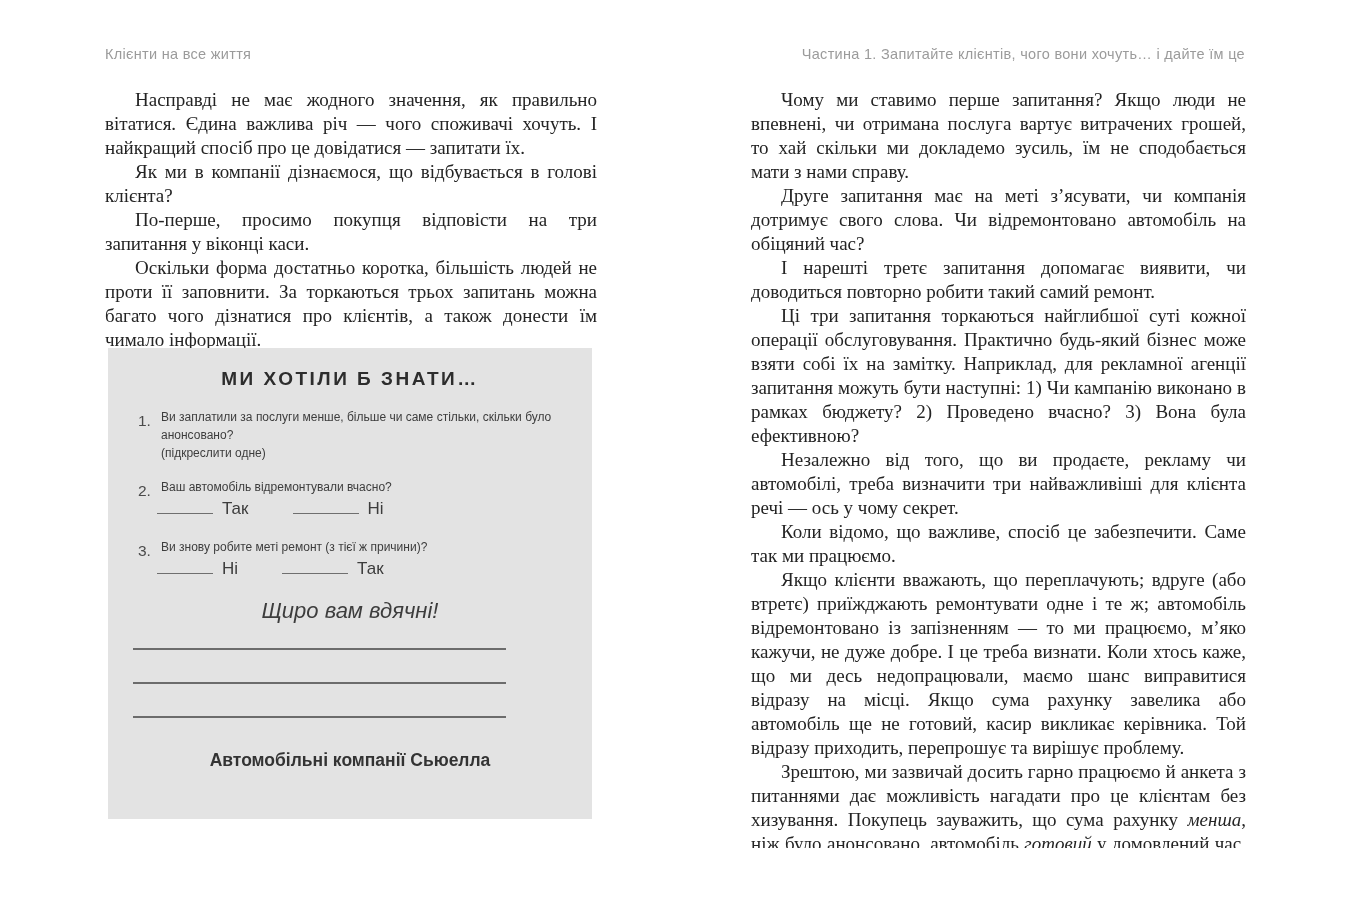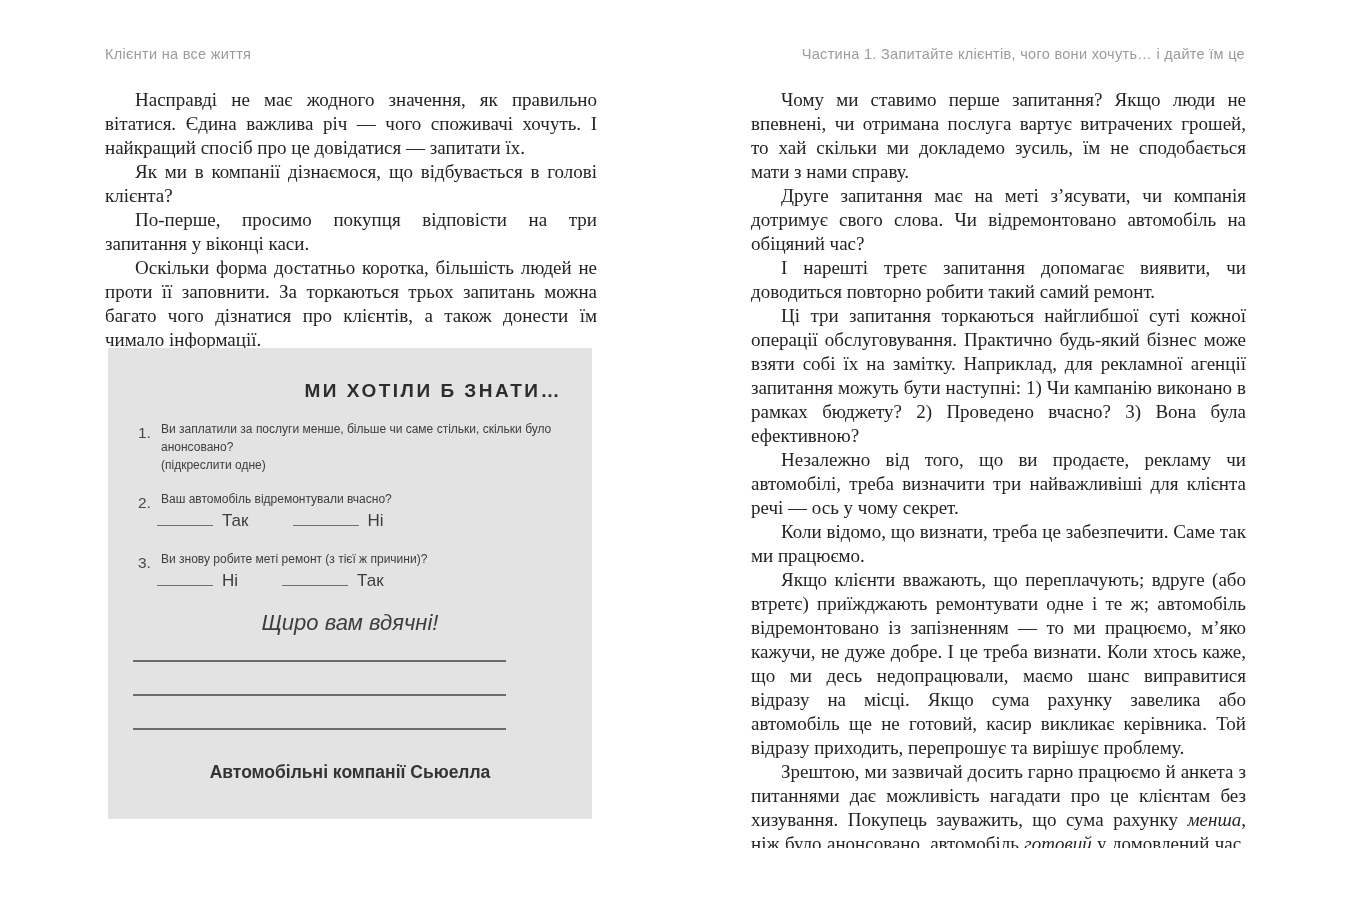--- a/index.html
+++ b/index.html
@@ -20,22 +20,22 @@
   .body-col.right{left:751px;width:495px;}
   .body-col p{margin:0;text-indent:30px;}
   .body-col em{font-style:italic;}
   
   .form-box{
     position:absolute;left:108px;top:348px;width:484px;height:471px;
     background:#e3e3e3;box-sizing:border-box;padding:18px 30px 0 30px;
     font-family:"Liberation Sans", sans-serif;color:#3d3d3d;
   }
   .form-box-title{
-    text-align:right;font-weight:bold;font-size:19px;line-height:26px;
-    letter-spacing:2.5px;color:#2d2d2d;margin:12px 0 16px 0;
+    text-align:center;font-weight:bold;font-size:19px;line-height:26px;
+    letter-spacing:2.5px;color:#2d2d2d;margin:0 0 16px 0;
   }
   .q-item{display:flex;margin-bottom:16px;}
   .q-num{width:23px;flex:0 0 23px;font-size:15.5px;line-height:26px;color:#4a4a4a;}
   .q-body{flex:1;}
   .q-text,.q-note{font-size:12px;line-height:18px;}
   .q-answers{font-size:17px;line-height:26px;margin-left:-4px;}
   .q-blank{display:inline-block;width:56px;height:13px;border-bottom:1.5px solid #6f6f6f;}
   .q-blank.second{margin-left:44px;width:66px;}
   .q-label{margin-left:9px;}
   .form-thanks{
@@ -110,21 +110,21 @@
 
     <div class="form-signature">Автомобільні компанії Сьюелла</div>
   </div>
 
   <div class="body-col right">
       <p>Чому ми ставимо перше запитання? Якщо люди не впевнені, чи отримана послуга вартує витрачених грошей, то хай скільки ми докладемо зусиль, їм не сподобається мати з нами справу.</p>
       <p>Друге запитання має на меті з’ясувати, чи компанія дотримує свого слова. Чи відремонтовано автомобіль на обіцяний час?</p>
       <p>І нарешті третє запитання допомагає виявити, чи доводиться повторно робити такий самий ремонт.</p>
       <p>Ці три запитання торкаються найглибшої суті кожної операції обслуговування. Практично будь-який бізнес може взяти собі їх на замітку. Наприклад, для рекламної агенції запитання можуть бути наступні: 1) Чи кампанію виконано в рамках бюджету? 2) Проведено вчасно? 3) Вона була ефективною?</p>
       <p>Незалежно від того, що ви продаєте, рекламу чи автомобілі, треба визначити три найважливіші для клієнта речі — ось у чому секрет.</p>
-      <p>Коли відомо, що визнати, треба це забезпечити. Саме так ми працюємо.</p>
+      <p>Коли відомо, що важливе, спосіб це забезпечити. Саме так ми працюємо.</p>
       <p>Якщо клієнти вважають, що переплачують; вдруге (або втретє) приїжджають ремонтувати одне і те ж; автомобіль відремонтовано із запізненням — то ми працюємо, м’яко кажучи, не дуже добре. І це треба визнати. Коли хтось каже, що ми десь недопрацювали, маємо шанс виправитися відразу на місці. Якщо сума рахунку завелика або автомобіль ще не готовий, касир викликає керівника. Той відразу приходить, перепрошує та вирішує проблему.</p>
       <p>Зрештою, ми зазвичай досить гарно працюємо й анкета з питаннями дає можливість нагадати про це клієнтам без хизування. Покупець зауважить, що сума рахунку <em>менша</em>, ніж було анонсовано, автомобіль <em>готовий</em> у домовлений час, а ми виконали роботу якісно з першого разу.</p>
       <p>Головна мета таких запитань — показати, що наш автосалон справді дбає про своїх клієнтів.</p>
     </div>
 
   <div class="page-num left">32</div>
 
   <div class="page-num right">33</div>
 
 </div>

